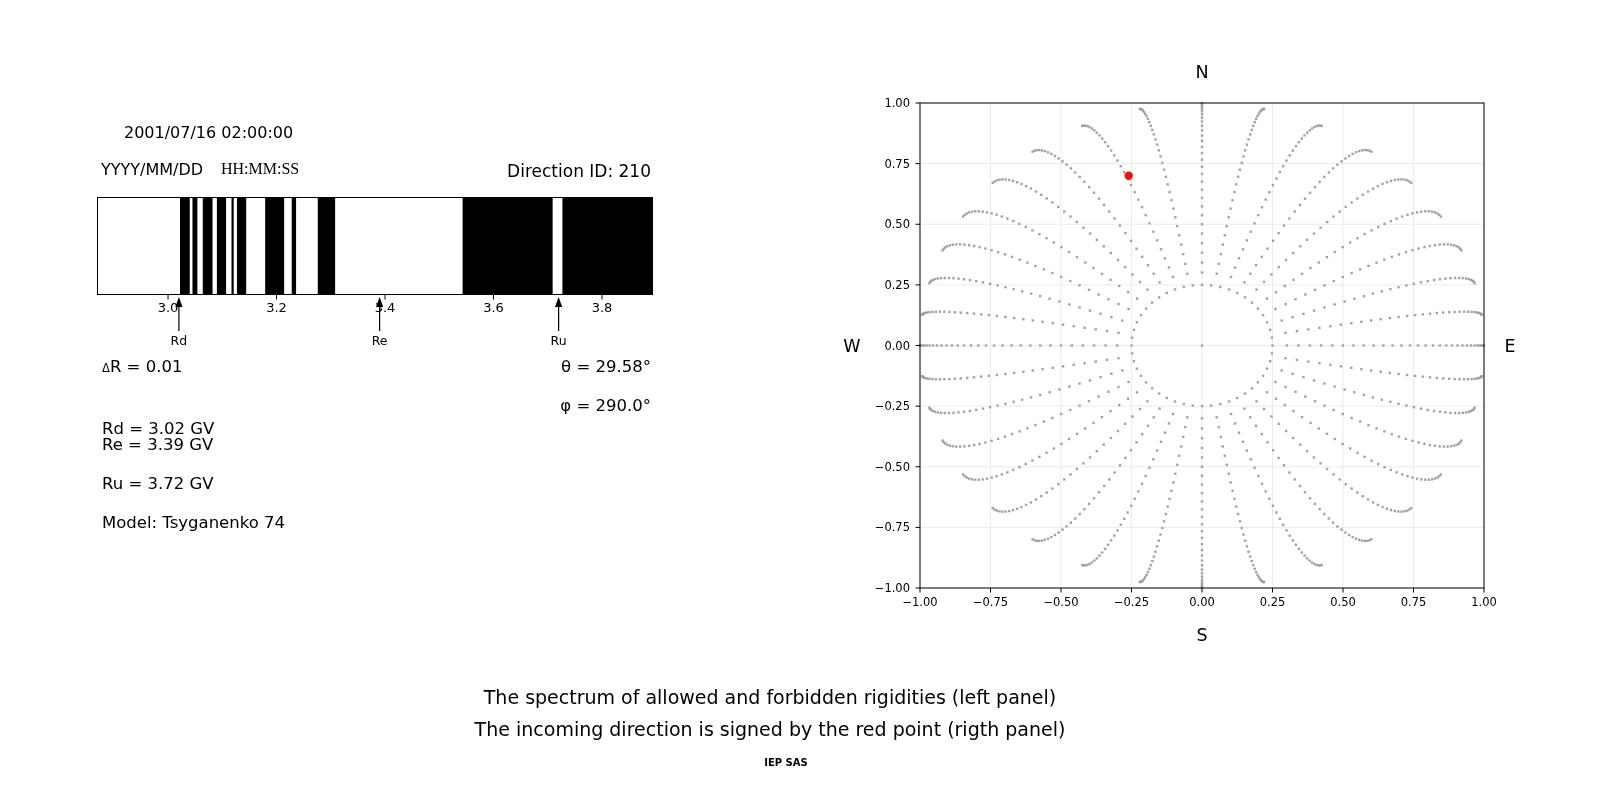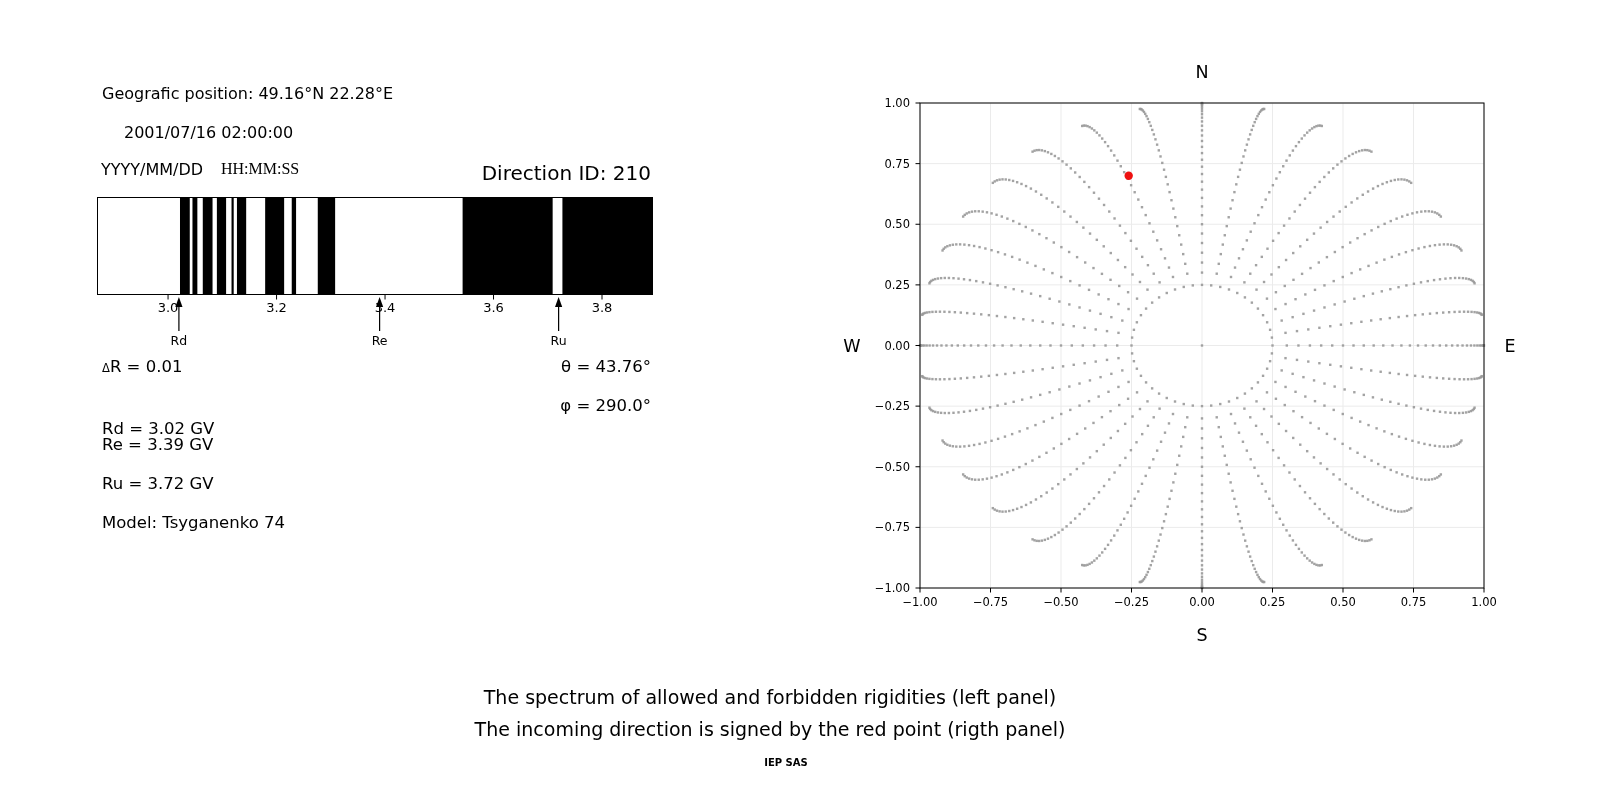--- a/index.html
+++ b/index.html
@@ -1,34 +1,33 @@
 <!DOCTYPE html>
 <html><head>
 <meta charset="utf-8">
 <style>
   html,body{margin:0;padding:0;background:#ffffff;}
   #stage{position:relative;width:1600px;height:800px;background:#ffffff;overflow:hidden;
          font-family:"DejaVu Sans",sans-serif;color:#000;}
   .abs{position:absolute;}
   .hdr-main{font-size:16px;}
   .hdr-sub{font-size:16px;}
-  .dir-id{font-size:20px;text-align:right;}
+  .dir-id{font-size:17px;text-align:right;}
   .info-line{font-size:16.5px;}
   .info-right{font-size:16.5px;text-align:right;}
   .small-delta{font-size:0.70em;}
   .caption{width:1540px;left:0;text-align:center;font-size:19px;}
   .credit{width:1572px;left:0;text-align:center;font-size:10px;font-weight:bold;}
   svg{display:block;}
 </style>
 </head>
 <body>
 
 <div id="stage">
 
-  <div class="abs hdr-main" style="left:102px;top:84px;">Geografic position: 49.16°N 22.28°E</div>
   <div class="abs hdr-main" style="left:102px;top:123px;margin-left:22px;">2001/07/16 02:00:00</div>
   <div class="abs hdr-sub" style="left:101px;top:160px;">YYYY/MM/DD</div>
   <div class="abs hdr-sub" style="left:221px;top:160px;font-family:Liberation Serif, serif;">HH:MM:SS</div>
   <div class="abs dir-id" style="left:451px;top:161px;width:200px;">Direction ID: 210</div>
 
   <svg id="spectrum-svg" class="abs" style="left:97px;top:197px;" width="556" height="152">
       <rect x="0" y="0" width="556" height="98" fill="#ffffff"></rect>
       <rect x="82.9931707317071" y="0" width="9.76390243902452" height="98" fill="#000000"></rect>
       <rect x="95.46926829268278" y="0" width="4.881951219512132" height="98" fill="#000000"></rect>
       <rect x="105.77560975609748" y="0" width="9.763902439024278" height="98" fill="#000000"></rect>
@@ -60,21 +59,21 @@
       <line x1="461.6156097560976" y1="107" x2="461.6156097560976" y2="134" stroke="#000" stroke-width="1.2"></line>
       <polygon points="461.6156097560976,100 458.0156097560976,110 465.21560975609765,110" fill="#000"></polygon>
       <text x="461.6156097560976" y="148" text-anchor="middle" font-size="12.5px" fill="#000">Ru</text>
     </svg>
 
   <div class="abs info-line" style="left:102px;top:357px;"><span class="small-delta">Δ</span><span>R = 0.01</span></div>
   <div class="abs info-line" style="left:102px;top:377px;margin-top:42px;">Rd = 3.02 GV</div>
   <div class="abs info-line" style="left:102px;top:435px;">Re = 3.39 GV</div>
   <div class="abs info-line" style="left:102px;top:474px;">Ru = 3.72 GV</div>
   <div class="abs info-line" style="left:102px;top:513px;">Model: Tsyganenko 74</div>
-  <div class="abs info-right" style="left:451px;top:357px;width:200px;">θ = 43.76°</div>
+  <div class="abs info-right" style="left:451px;top:357px;width:200px;">θ = 29.58°</div>
   <div class="abs info-right" style="left:451px;top:396px;width:200px;">φ = 290.0°</div>
 
   <svg id="direction-svg" class="abs" style="left:810px;top:40px;" width="720" height="625">
       <line x1="110" y1="63" x2="110" y2="548" stroke="#ebebeb" stroke-width="1"></line>
       <line x1="110" y1="548" x2="674" y2="548" stroke="#ebebeb" stroke-width="1"></line>
       <line x1="180.5" y1="63" x2="180.5" y2="548" stroke="#ebebeb" stroke-width="1"></line>
       <line x1="110" y1="487.375" x2="674" y2="487.375" stroke="#ebebeb" stroke-width="1"></line>
       <line x1="251" y1="63" x2="251" y2="548" stroke="#ebebeb" stroke-width="1"></line>
       <line x1="110" y1="426.75" x2="674" y2="426.75" stroke="#ebebeb" stroke-width="1"></line>
       <line x1="321.5" y1="63" x2="321.5" y2="548" stroke="#ebebeb" stroke-width="1"></line>

